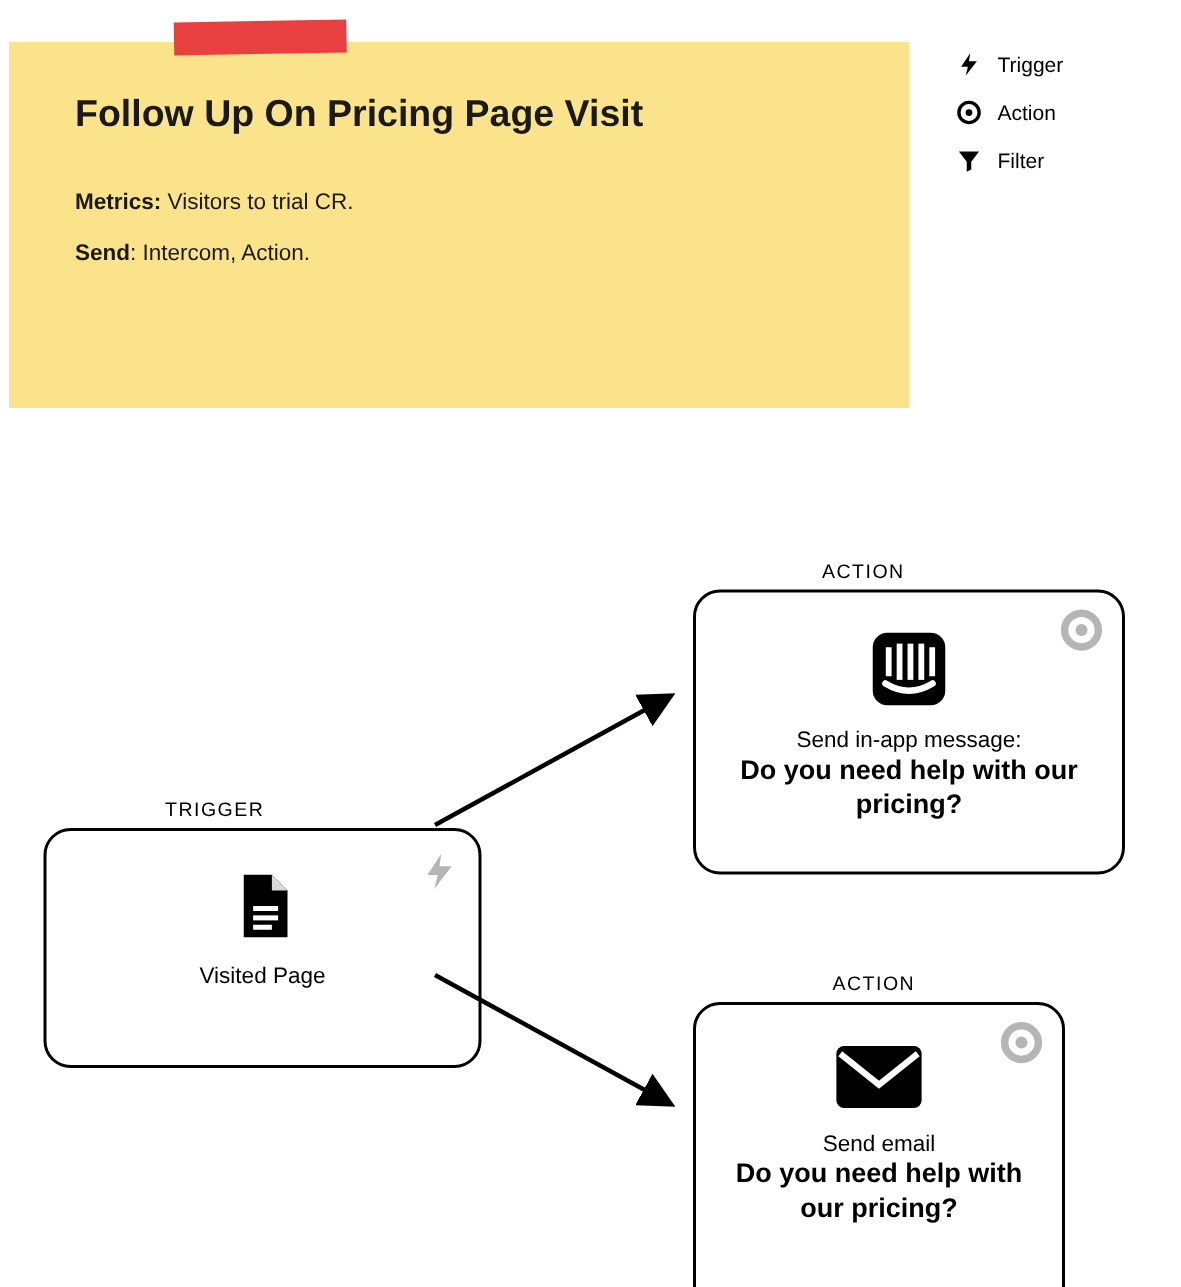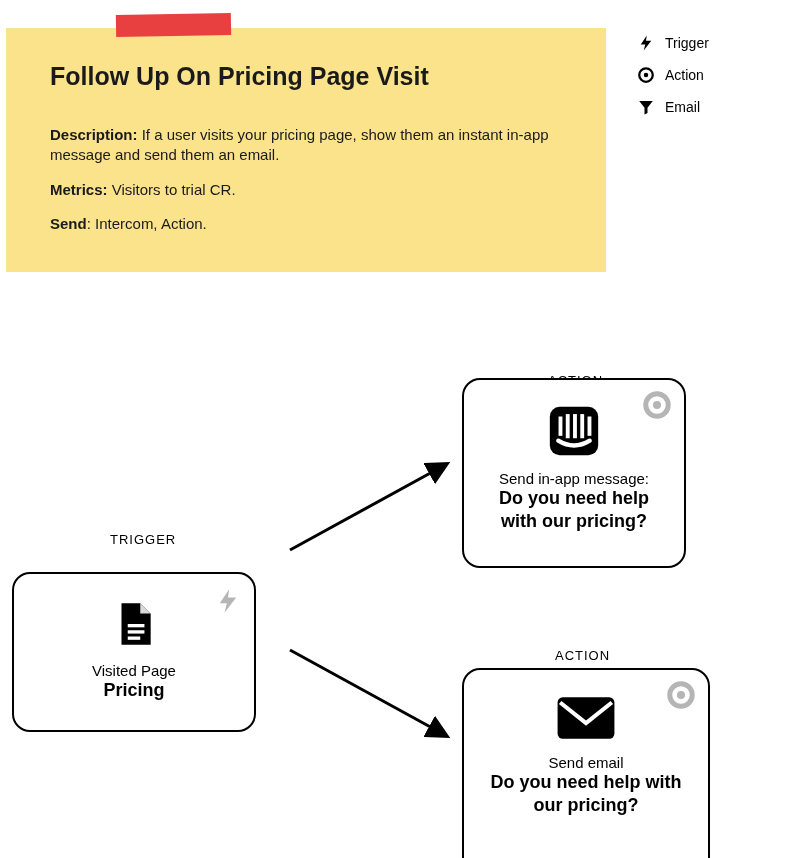--- a/index.html
+++ b/index.html
@@ -104,24 +104,20 @@
     position: absolute;
   }
 </style>
 </head>
 <body>
 
 <div class="sticky">
   <div class="tape"></div>
   <h1>Follow Up On Pricing Page Visit</h1>
   <p>
-    <b>Description:</b>
-    <span>If a user visits your pricing page, show them an instant in-app message and send them an email.</span>
-  </p>
-  <p>
     <b>Metrics:</b>
     <span>Visitors to trial CR.</span>
   </p>
   <p>
     <b>Send</b><span>: Intercom, Action.</span>
   </p>
 </div>
 
 <div class="legend">
   <div class="legend-item">
@@ -134,64 +130,63 @@
     <svg viewBox="0 0 24 24">
       <circle cx="12" cy="12" r="9" fill="none" stroke="#000" stroke-width="3"></circle>
       <circle cx="12" cy="12" r="3" fill="#000"></circle>
     </svg>
     <span>Action</span>
   </div>
   <div class="legend-item">
     <svg viewBox="0 0 24 24">
         <path fill="#000" d="M3 4 L21 4 L14 13 L14 20 L10 22 L10 13 Z"></path>
       </svg>
-    <span>Email</span>
+    <span>Filter</span>
   </div>
 </div>
 
 <div class="canvas">
 
   <div class="node-label" style="left:110px; top:232px;">TRIGGER</div>
 
-  <div class="node" style="left:12px; top:252px; width:244px; height:160px;margin-top:20px;">
+  <div class="node" style="left:29px; top:252px; width:292px; height:160px;">
     <span class="corner-icon">
       <svg width="28" height="34" viewBox="0 0 24 24">
           <path fill="#b5b5b5" d="M13 2 L5 14 L11 14 L9 22 L19 9 L12 9 Z"></path>
         </svg>
     </span>
     <svg class="center-icon" width="50" height="56" viewBox="0 0 24 24">
       <path fill="#000" d="M6 2 L15 2 L20 7 L20 22 L6 22 Z"></path>
       <path fill="#fff" d="M15 2 L15 7 L20 7 Z" opacity="0.85"></path>
       <rect x="9" y="12" width="8" height="1.6" fill="#fff"></rect>
       <rect x="9" y="15" width="8" height="1.6" fill="#fff"></rect>
       <rect x="9" y="18" width="6" height="1.6" fill="#fff"></rect>
     </svg>
     <div class="line1">Visited Page</div>
-    <div class="line2">Pricing</div>
   </div>
 
   <svg class="arrow-svg" style="left:280px; top:155px;" width="180" height="105">
     <defs>
         <marker id="ah1" markerWidth="8" markerHeight="8" refX="6" refY="4" orient="auto">
           <path d="M0,0 L8,4 L0,8 Z" fill="#000"></path>
         </marker>
       </defs>
     <line x1="10" y1="95" x2="165" y2="10" stroke="#000" stroke-width="3" marker-end="url(#ah1)"></line>
   </svg>
   <svg class="arrow-svg" style="left:280px; top:340px;" width="180" height="105">
     <defs>
         <marker id="ah2" markerWidth="8" markerHeight="8" refX="6" refY="4" orient="auto">
           <path d="M0,0 L8,4 L0,8 Z" fill="#000"></path>
         </marker>
       </defs>
     <line x1="10" y1="10" x2="165" y2="95" stroke="#000" stroke-width="3" marker-end="url(#ah2)"></line>
   </svg>
 
   <div class="node-label" style="left:548px; top:73px;">ACTION</div>
-  <div class="node" style="left:462px; top:78px; width:224px; height:190px;">
+  <div class="node" style="left:462px; top:93px; width:288px; height:190px;">
     <span class="corner-icon">
       <svg width="30" height="30" viewBox="0 0 24 24">
         <circle cx="12" cy="12" r="9" fill="none" stroke="#b5b5b5" stroke-width="4"></circle>
         <circle cx="12" cy="12" r="3.2" fill="#b5b5b5"></circle>
       </svg>
     </span>
     <svg class="center-icon" width="58" height="58" viewBox="0 0 24 24">
       <rect x="2" y="2" width="20" height="20" rx="4" fill="#000"></rect>
       <rect x="5.6" y="6" width="1.6" height="8" fill="#fff"></rect>
       <rect x="8.6" y="5" width="1.6" height="10" fill="#fff"></rect>

